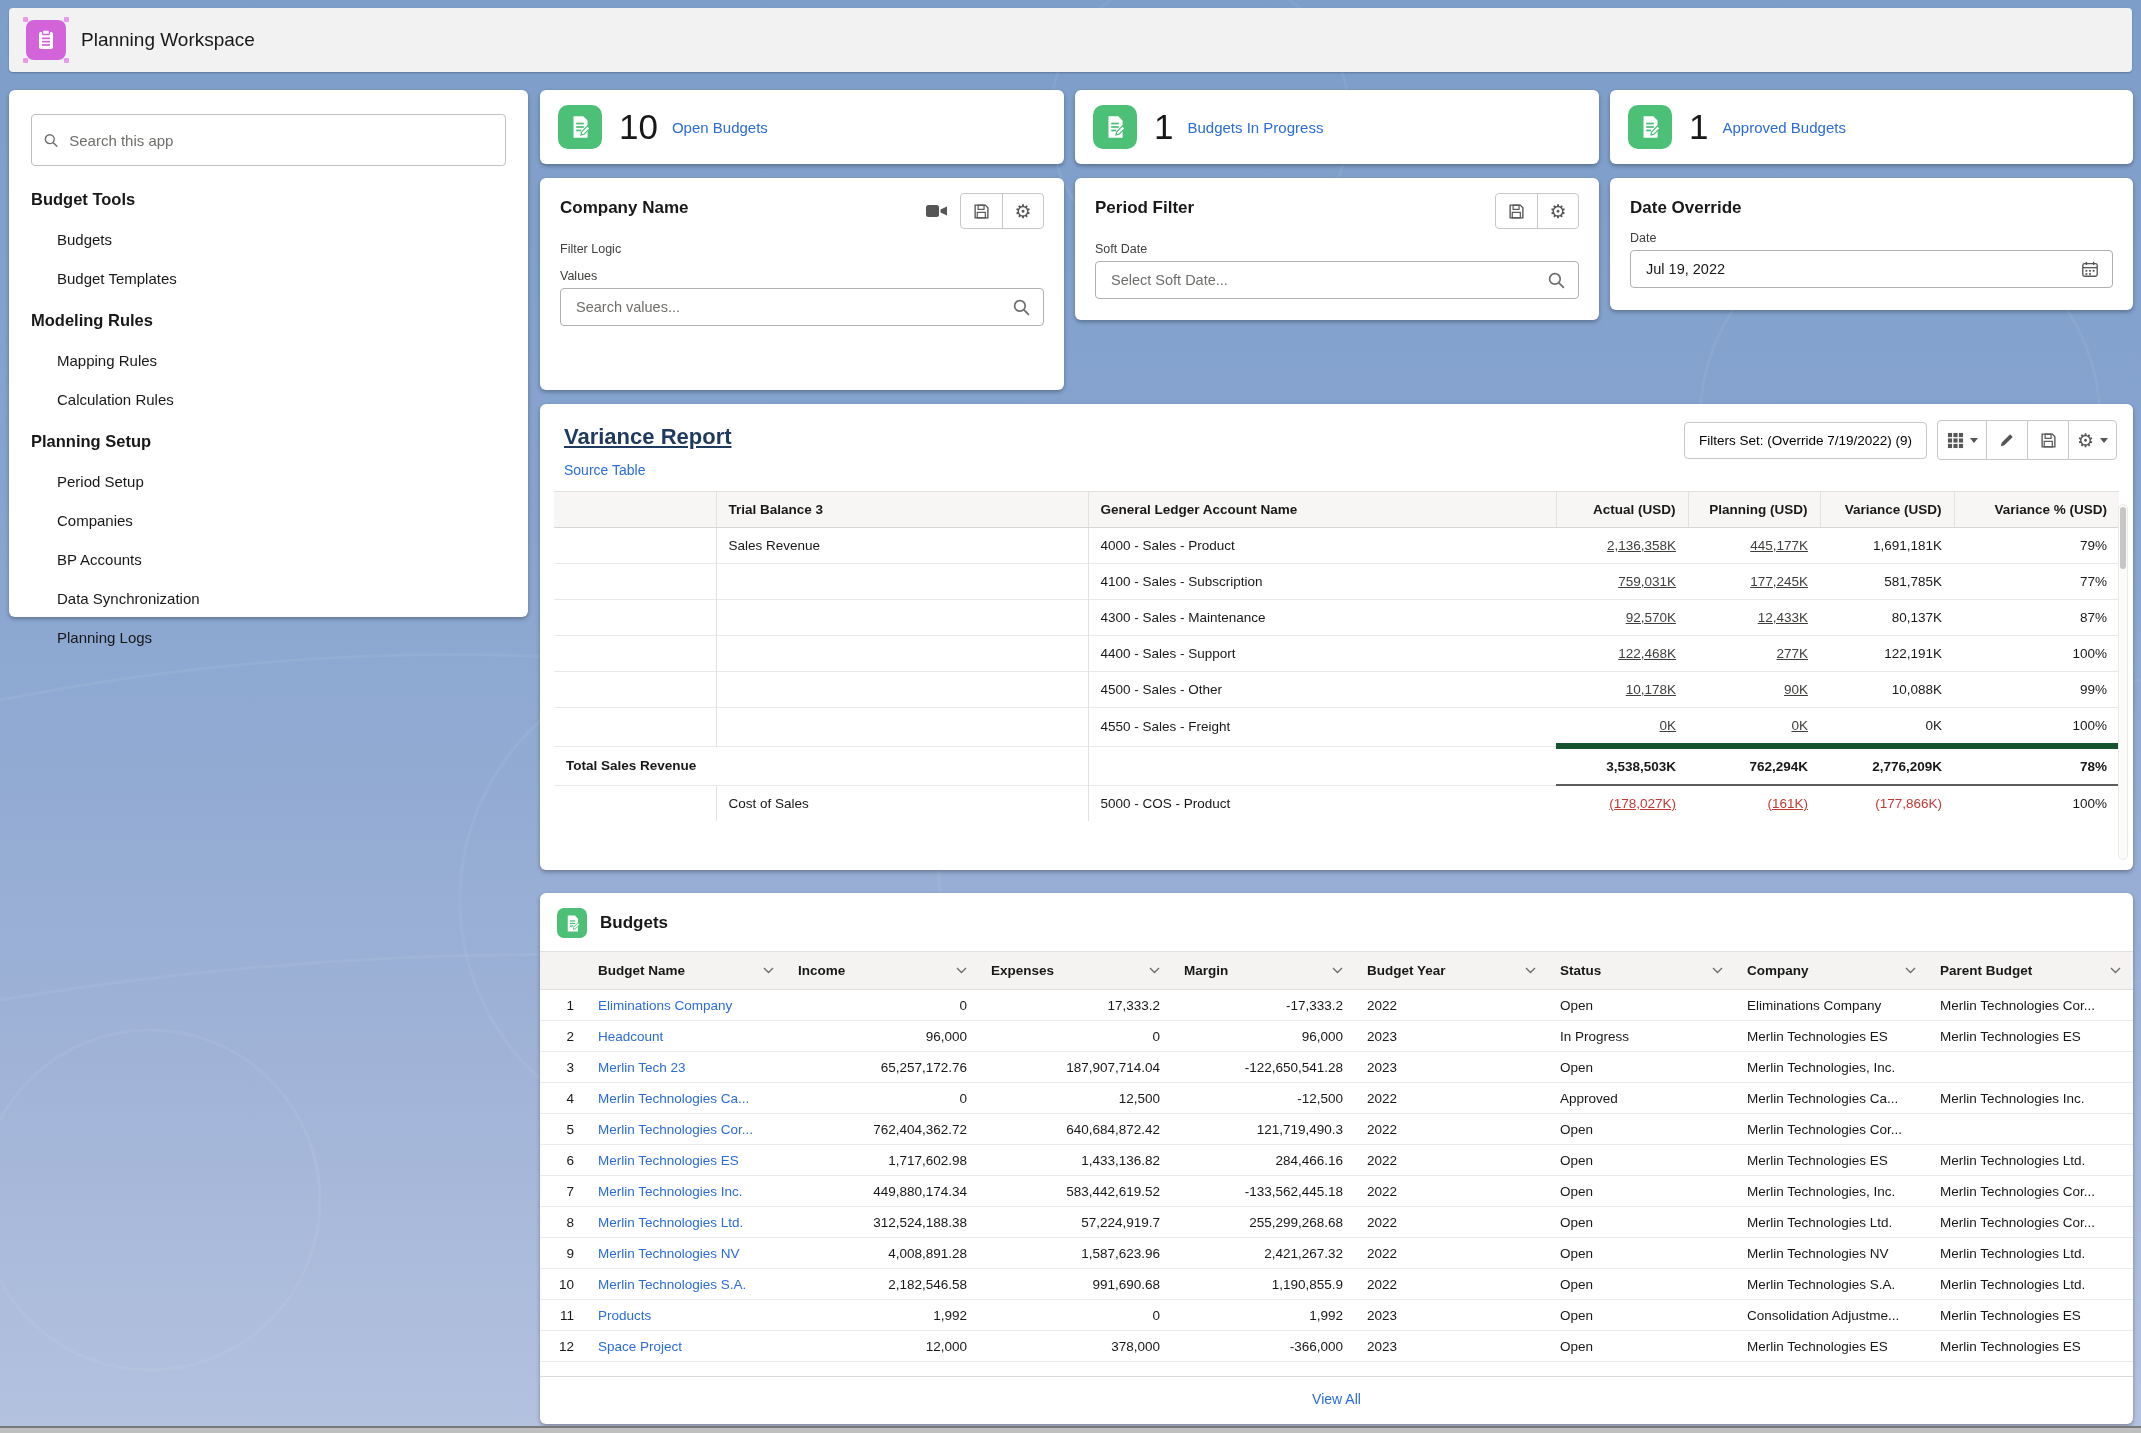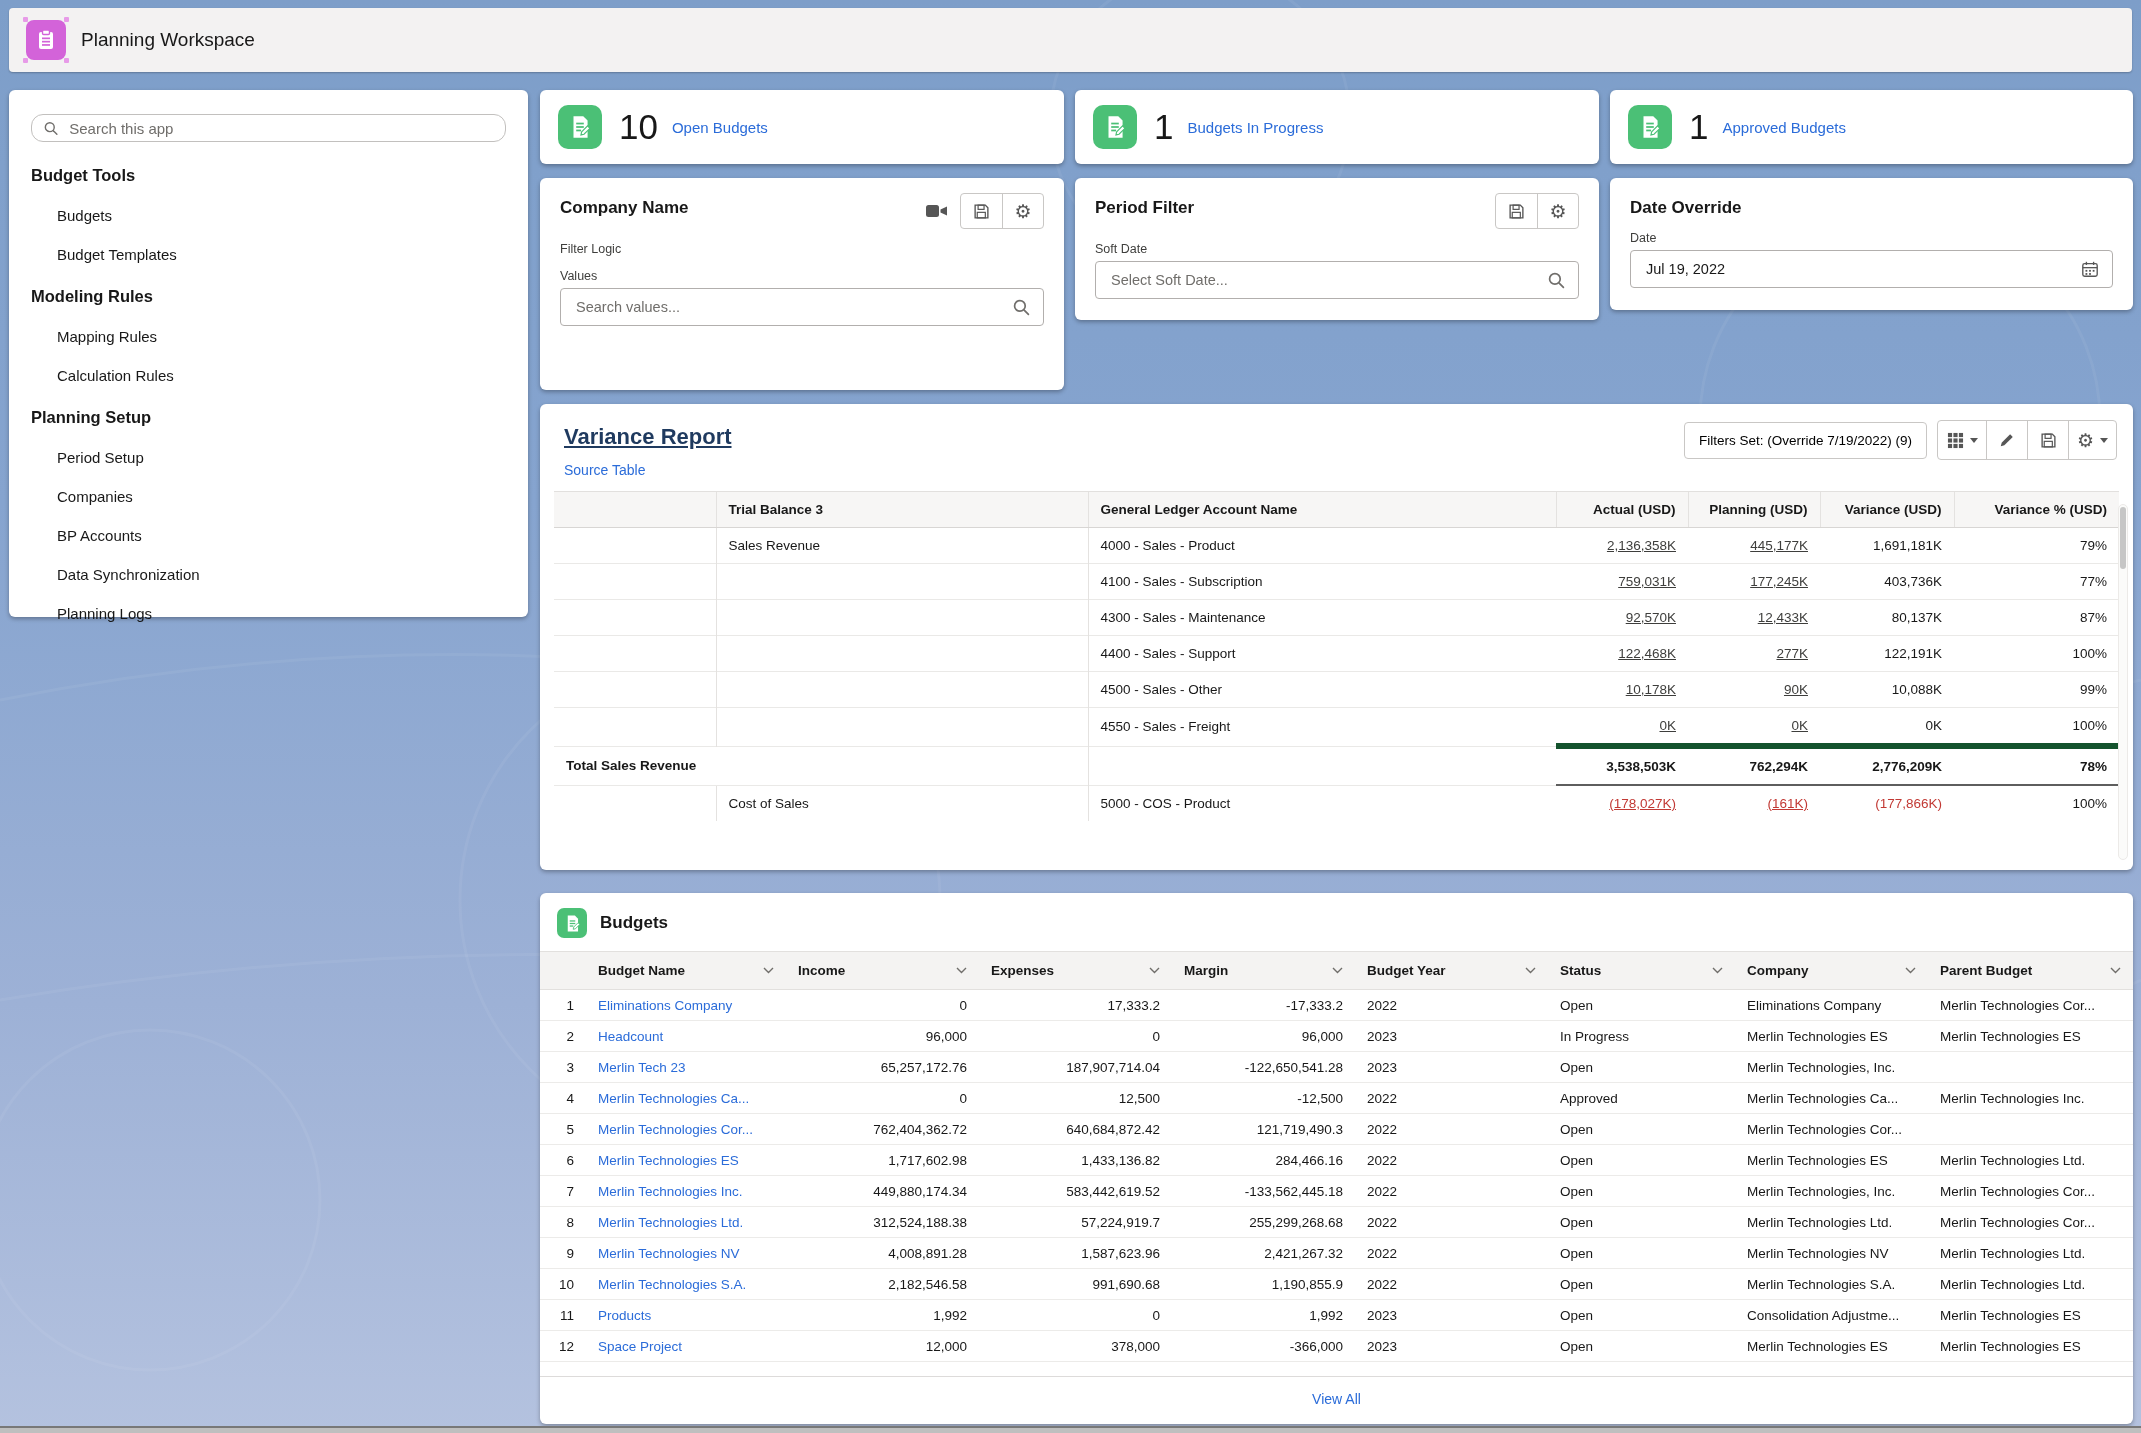--- a/index.html
+++ b/index.html
@@ -18,22 +18,22 @@
     background:#F3F2F2; border-radius:4px; display:flex; align-items:center;
     padding-left:17px; box-shadow:0 1px 2px rgba(0,0,0,.25); z-index:1; }
   .app-icon { width:40px; height:40px; border-radius:8px; background:#D363D9;
     display:flex; align-items:center; justify-content:center; position:relative; }
   .app-icon .handle { position:absolute; width:5px; height:5px; background:#E79BE8; border-radius:1px; }
   .h-tl{left:-3px;top:-3px}.h-tr{right:-3px;top:-3px}.h-bl{left:-3px;bottom:-3px}.h-br{right:-3px;bottom:-3px}
   .app-title { font-size:19px; margin-left:15px; color:#181818; }
 
   
   .sidebar { left:9px; top:90px; width:519px; height:527px; padding:24px 22px; }
-  .search-box { display:flex; align-items:center; height:28px; border:1px solid #C2C0BE;
-    border-radius:12px; padding:0 12px; background:#fff; }
+  .search-box { display:flex; align-items:center; height:52px; border:1px solid #C2C0BE;
+    border-radius:4px; padding:0 12px; background:#fff; }
   .search-box input { border:none; outline:none; font-size:15px; width:100%; margin-left:9px;
     font-family:"Liberation Sans",sans-serif; color:#181818; }
   .search-box input::placeholder { color:#706E6B; }
   .nav-heading { font-size:16.5px; font-weight:bold; margin-top:24px; }
   .nav-item { font-size:15px; margin:22px 0 0 26px; cursor:pointer; }
 
   
   .stat-card { height:74px; display:flex; align-items:center; padding:0 18px; }
   .stat-icon { width:44px; height:44px; min-width:44px; border-radius:10px; background:#4BC076;
     display:flex; align-items:center; justify-content:center; }
@@ -354,21 +354,21 @@
           <td class="num"><span class="num-link">445,177K</span></td>
           <td class="num">1,691,181K</td>
           <td class="num">79%</td>
         </tr>
         <tr>
           <td></td>
           <td class="vsep"></td>
           <td class="vsep">4100 - Sales - Subscription</td>
           <td class="num"><span class="num-link">759,031K</span></td>
           <td class="num"><span class="num-link">177,245K</span></td>
-          <td class="num">403,736K</td>
+          <td class="num">581,785K</td>
           <td class="num">77%</td>
         </tr>
         <tr>
           <td></td>
           <td class="vsep"></td>
           <td class="vsep">4300 - Sales - Maintenance</td>
           <td class="num"><span class="num-link">92,570K</span></td>
           <td class="num"><span class="num-link">12,433K</span></td>
           <td class="num">80,137K</td>
           <td class="num">87%</td>

